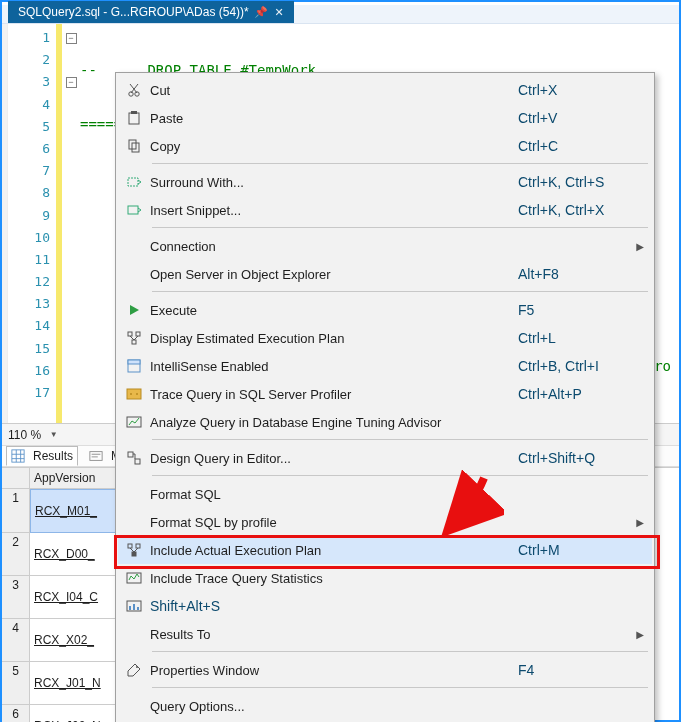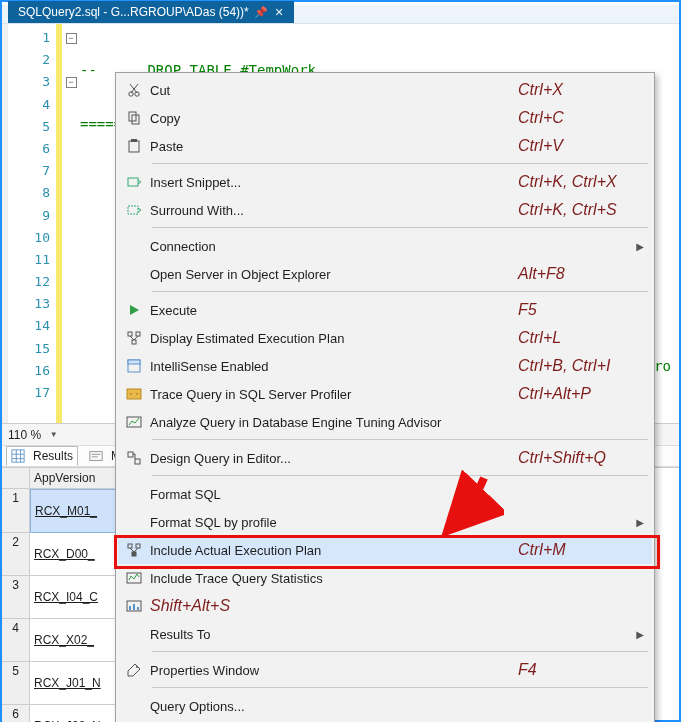--- a/index.html
+++ b/index.html
@@ -122,21 +122,21 @@
   }
   .ctxmenu .row.sep { height:8px; padding:0;}
   .ctxmenu .row.sep::after{
     content:""; position:absolute; left:34px; right:4px; top:3px; height:1px; background:#c8c8c8;
   }
   .ctxmenu .iconcell{
     width:32px; display:flex; align-items:center; justify-content:center; color:#555;
   }
   .ctxmenu .iconcell svg{ width:16px;height:16px; display:block;}
   .ctxmenu .label { flex:1; font-size:13px; }
-  .ctxmenu .shortcut{ color:#7f1d1d; font-size:16px; min-width:110px; text-align:left;font-style:italic;}
+  .ctxmenu .shortcut{ color:#0c4a6e; font-size:14px; min-width:110px; text-align:left;}
   .ctxmenu .arrow { position:absolute; right:8px; font-size:10px; color:#555;}
   .ctxmenu .row.hover { background:#d6e7fb; }
   .highlight-box{
     position:absolute;
     border:3px solid #e80f0f;
     pointer-events:none;
     z-index:60;
   }
   
   .arrow-ann{
@@ -260,57 +260,57 @@
             <circle cx="11" cy="12" r="2.2" fill="none" stroke="#555"></circle>
             <path d="M4 2 L11 11 M12 2 L5 11" stroke="#555" fill="none"></path>
           </svg>
         </div>
         <div class="label">Cut</div>
         <div class="shortcut">Ctrl+X</div>
       </div>
       <div class="row">
         <div class="iconcell">
           <svg viewBox="0 0 16 16">
+            <rect x="3" y="3" width="10" height="11" fill="none" stroke="#555"></rect>
+            <rect x="5" y="1" width="6" height="3" fill="#555"></rect>
+          </svg>
+        </div>
+        <div class="label">Paste</div>
+        <div class="shortcut">Ctrl+V</div>
+      </div>
+      <div class="row">
+        <div class="iconcell">
+          <svg viewBox="0 0 16 16">
             <rect x="3" y="2" width="7" height="9" fill="none" stroke="#555"></rect>
             <rect x="6" y="5" width="7" height="9" fill="none" stroke="#555"></rect>
           </svg>
         </div>
         <div class="label">Copy</div>
         <div class="shortcut">Ctrl+C</div>
       </div>
-      <div class="row">
-        <div class="iconcell">
-          <svg viewBox="0 0 16 16">
-            <rect x="3" y="3" width="10" height="11" fill="none" stroke="#555"></rect>
-            <rect x="5" y="1" width="6" height="3" fill="#555"></rect>
-          </svg>
-        </div>
-        <div class="label">Paste</div>
-        <div class="shortcut">Ctrl+V</div>
-      </div>
-      <div class="row sep"></div>
+      <div class="row sep"></div>
+      <div class="row">
+        <div class="iconcell">
+          <svg viewBox="0 0 16 16">
+            <rect x="2" y="4" width="10" height="8" fill="none" stroke="#3a7" stroke-dasharray="2 1"></rect>
+            <path d="M12 6 L15 8 L12 10" fill="none" stroke="#3a7"></path>
+          </svg>
+        </div>
+        <div class="label">Surround With...</div>
+        <div class="shortcut">Ctrl+K, Ctrl+S</div>
+      </div>
       <div class="row">
         <div class="iconcell">
           <svg viewBox="0 0 16 16">
             <rect x="2" y="4" width="10" height="8" fill="none" stroke="#3a7"></rect>
             <path d="M12 6 L15 8 L12 10" fill="none" stroke="#3a7"></path>
           </svg>
         </div>
         <div class="label">Insert Snippet...</div>
         <div class="shortcut">Ctrl+K, Ctrl+X</div>
-      </div>
-      <div class="row">
-        <div class="iconcell">
-          <svg viewBox="0 0 16 16">
-            <rect x="2" y="4" width="10" height="8" fill="none" stroke="#3a7" stroke-dasharray="2 1"></rect>
-            <path d="M12 6 L15 8 L12 10" fill="none" stroke="#3a7"></path>
-          </svg>
-        </div>
-        <div class="label">Surround With...</div>
-        <div class="shortcut">Ctrl+K, Ctrl+S</div>
       </div>
       <div class="row sep"></div>
       <div class="row">
         <div class="iconcell"></div>
         <div class="label">Connection</div>
         <div class="arrow">▶</div>
       </div>
       <div class="row">
         <div class="iconcell"></div>
         <div class="label">Open Server in Object Explorer</div>

